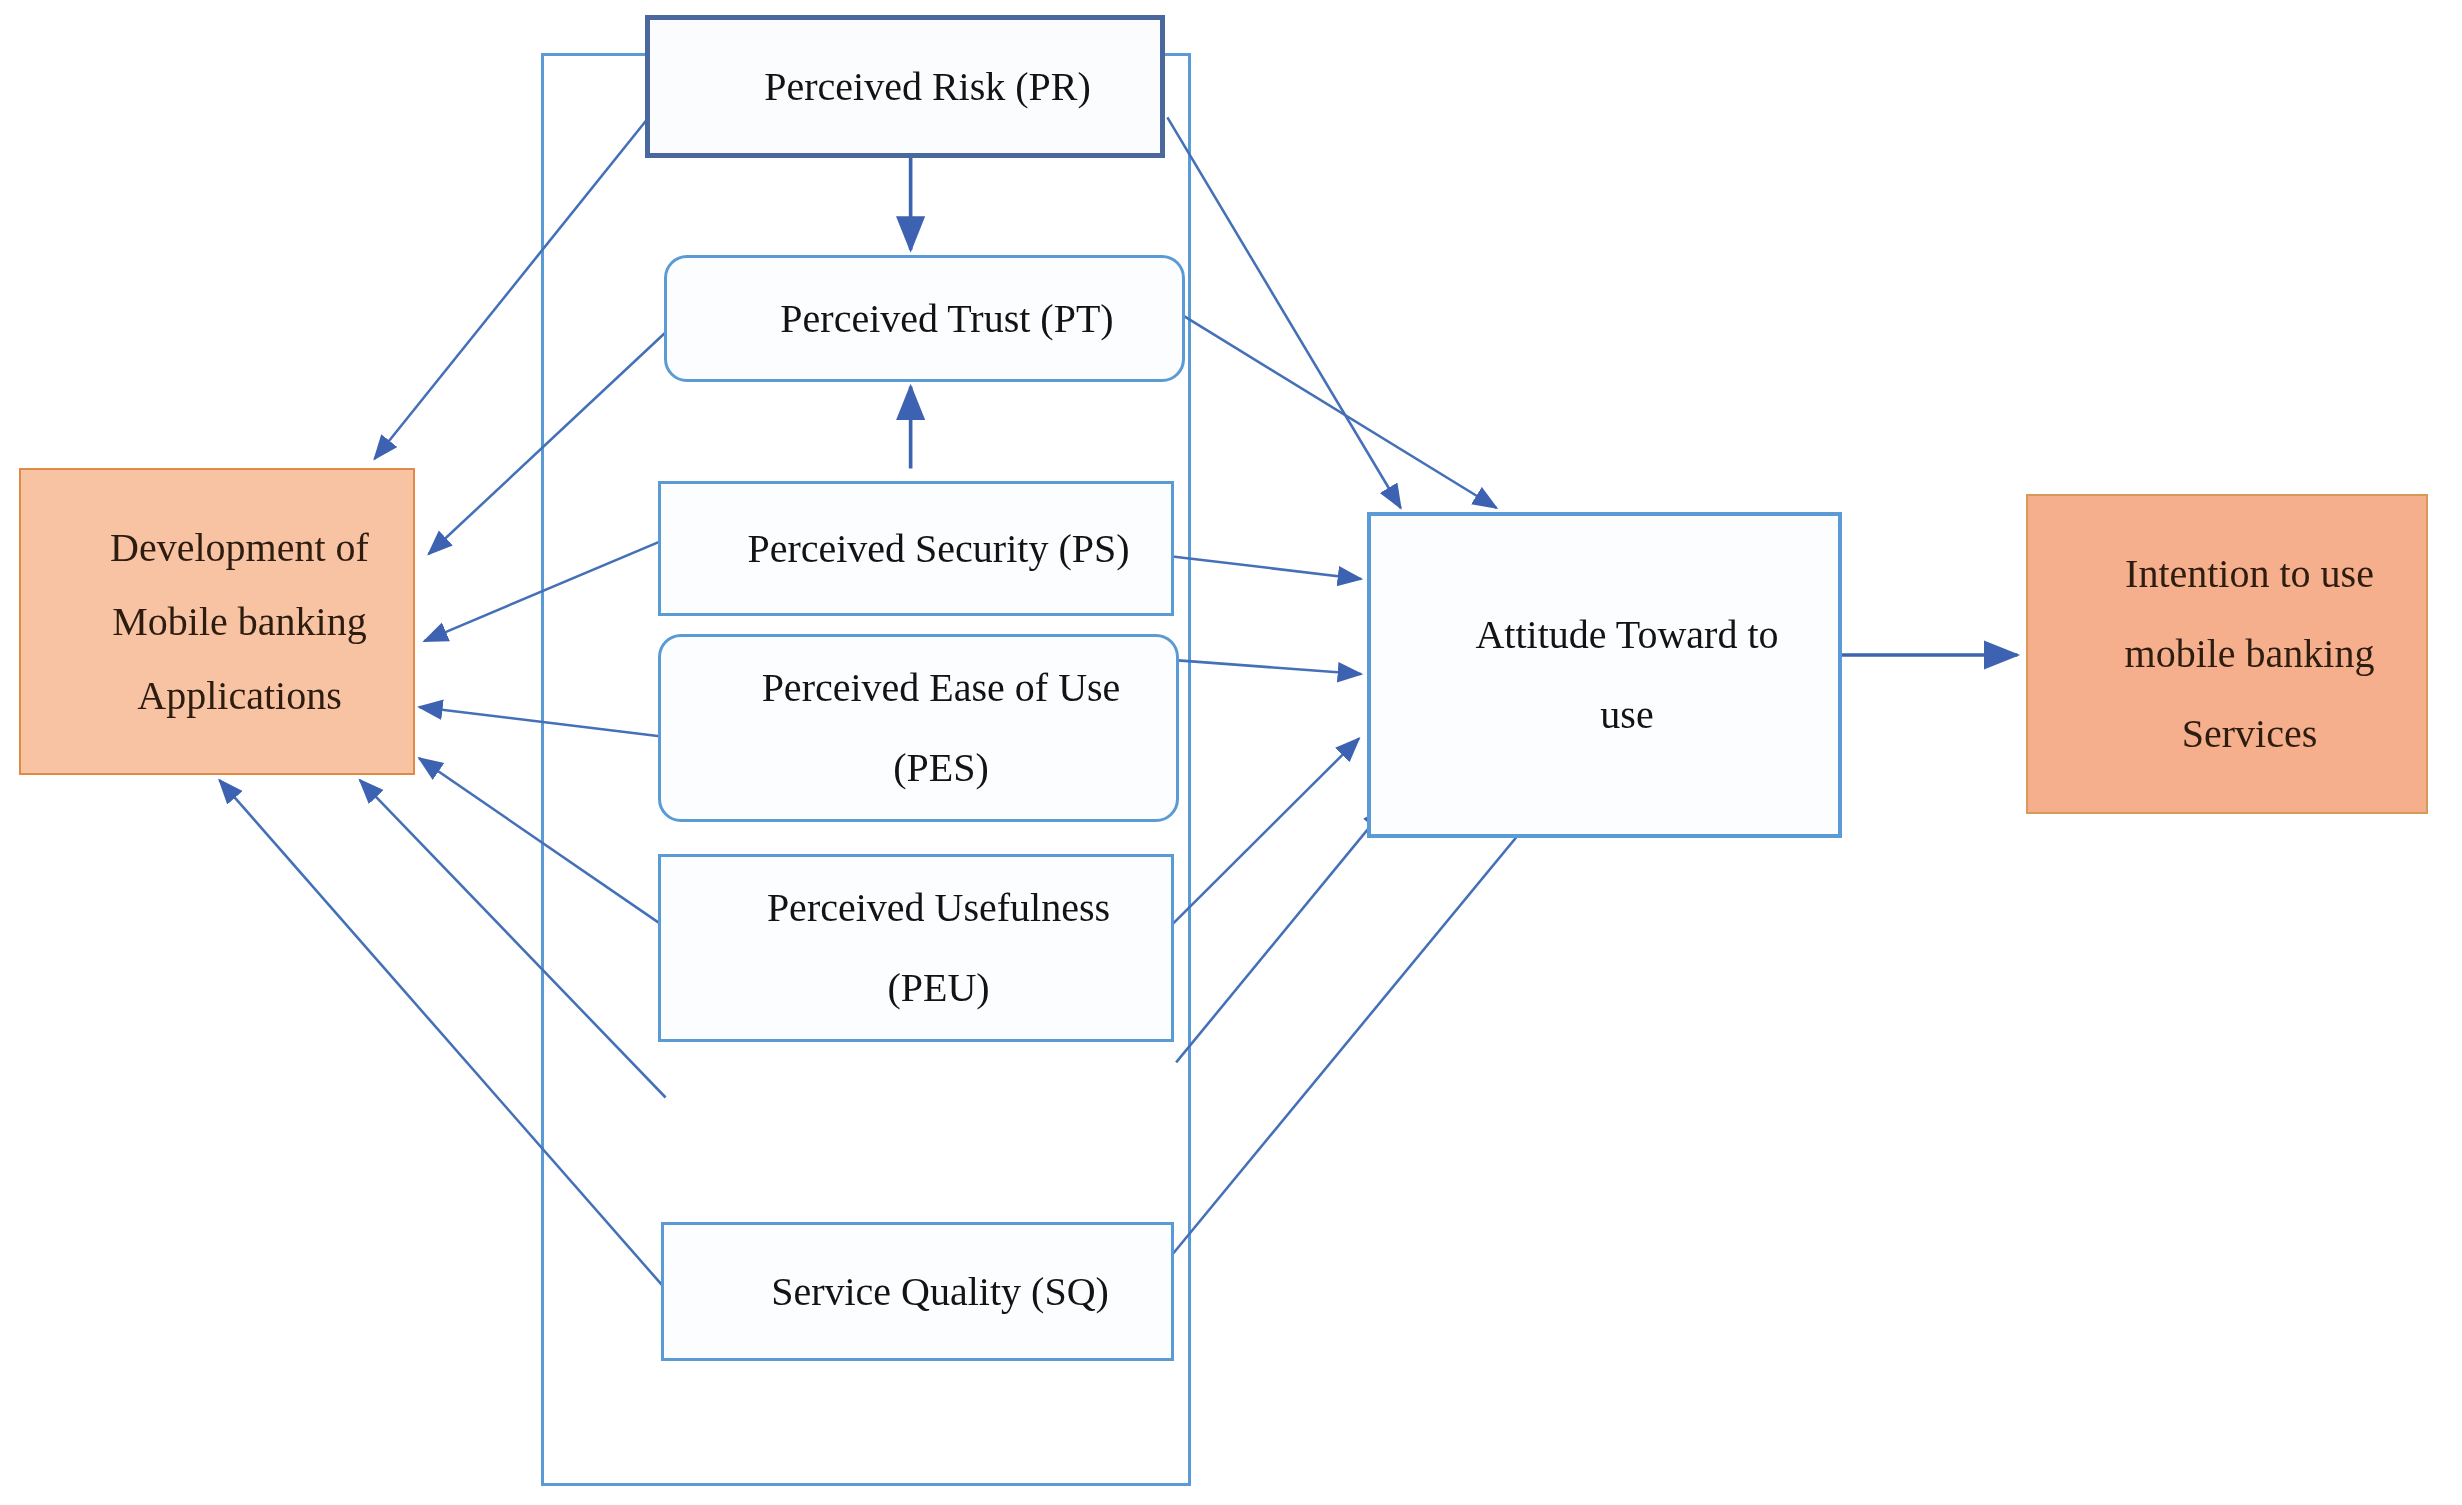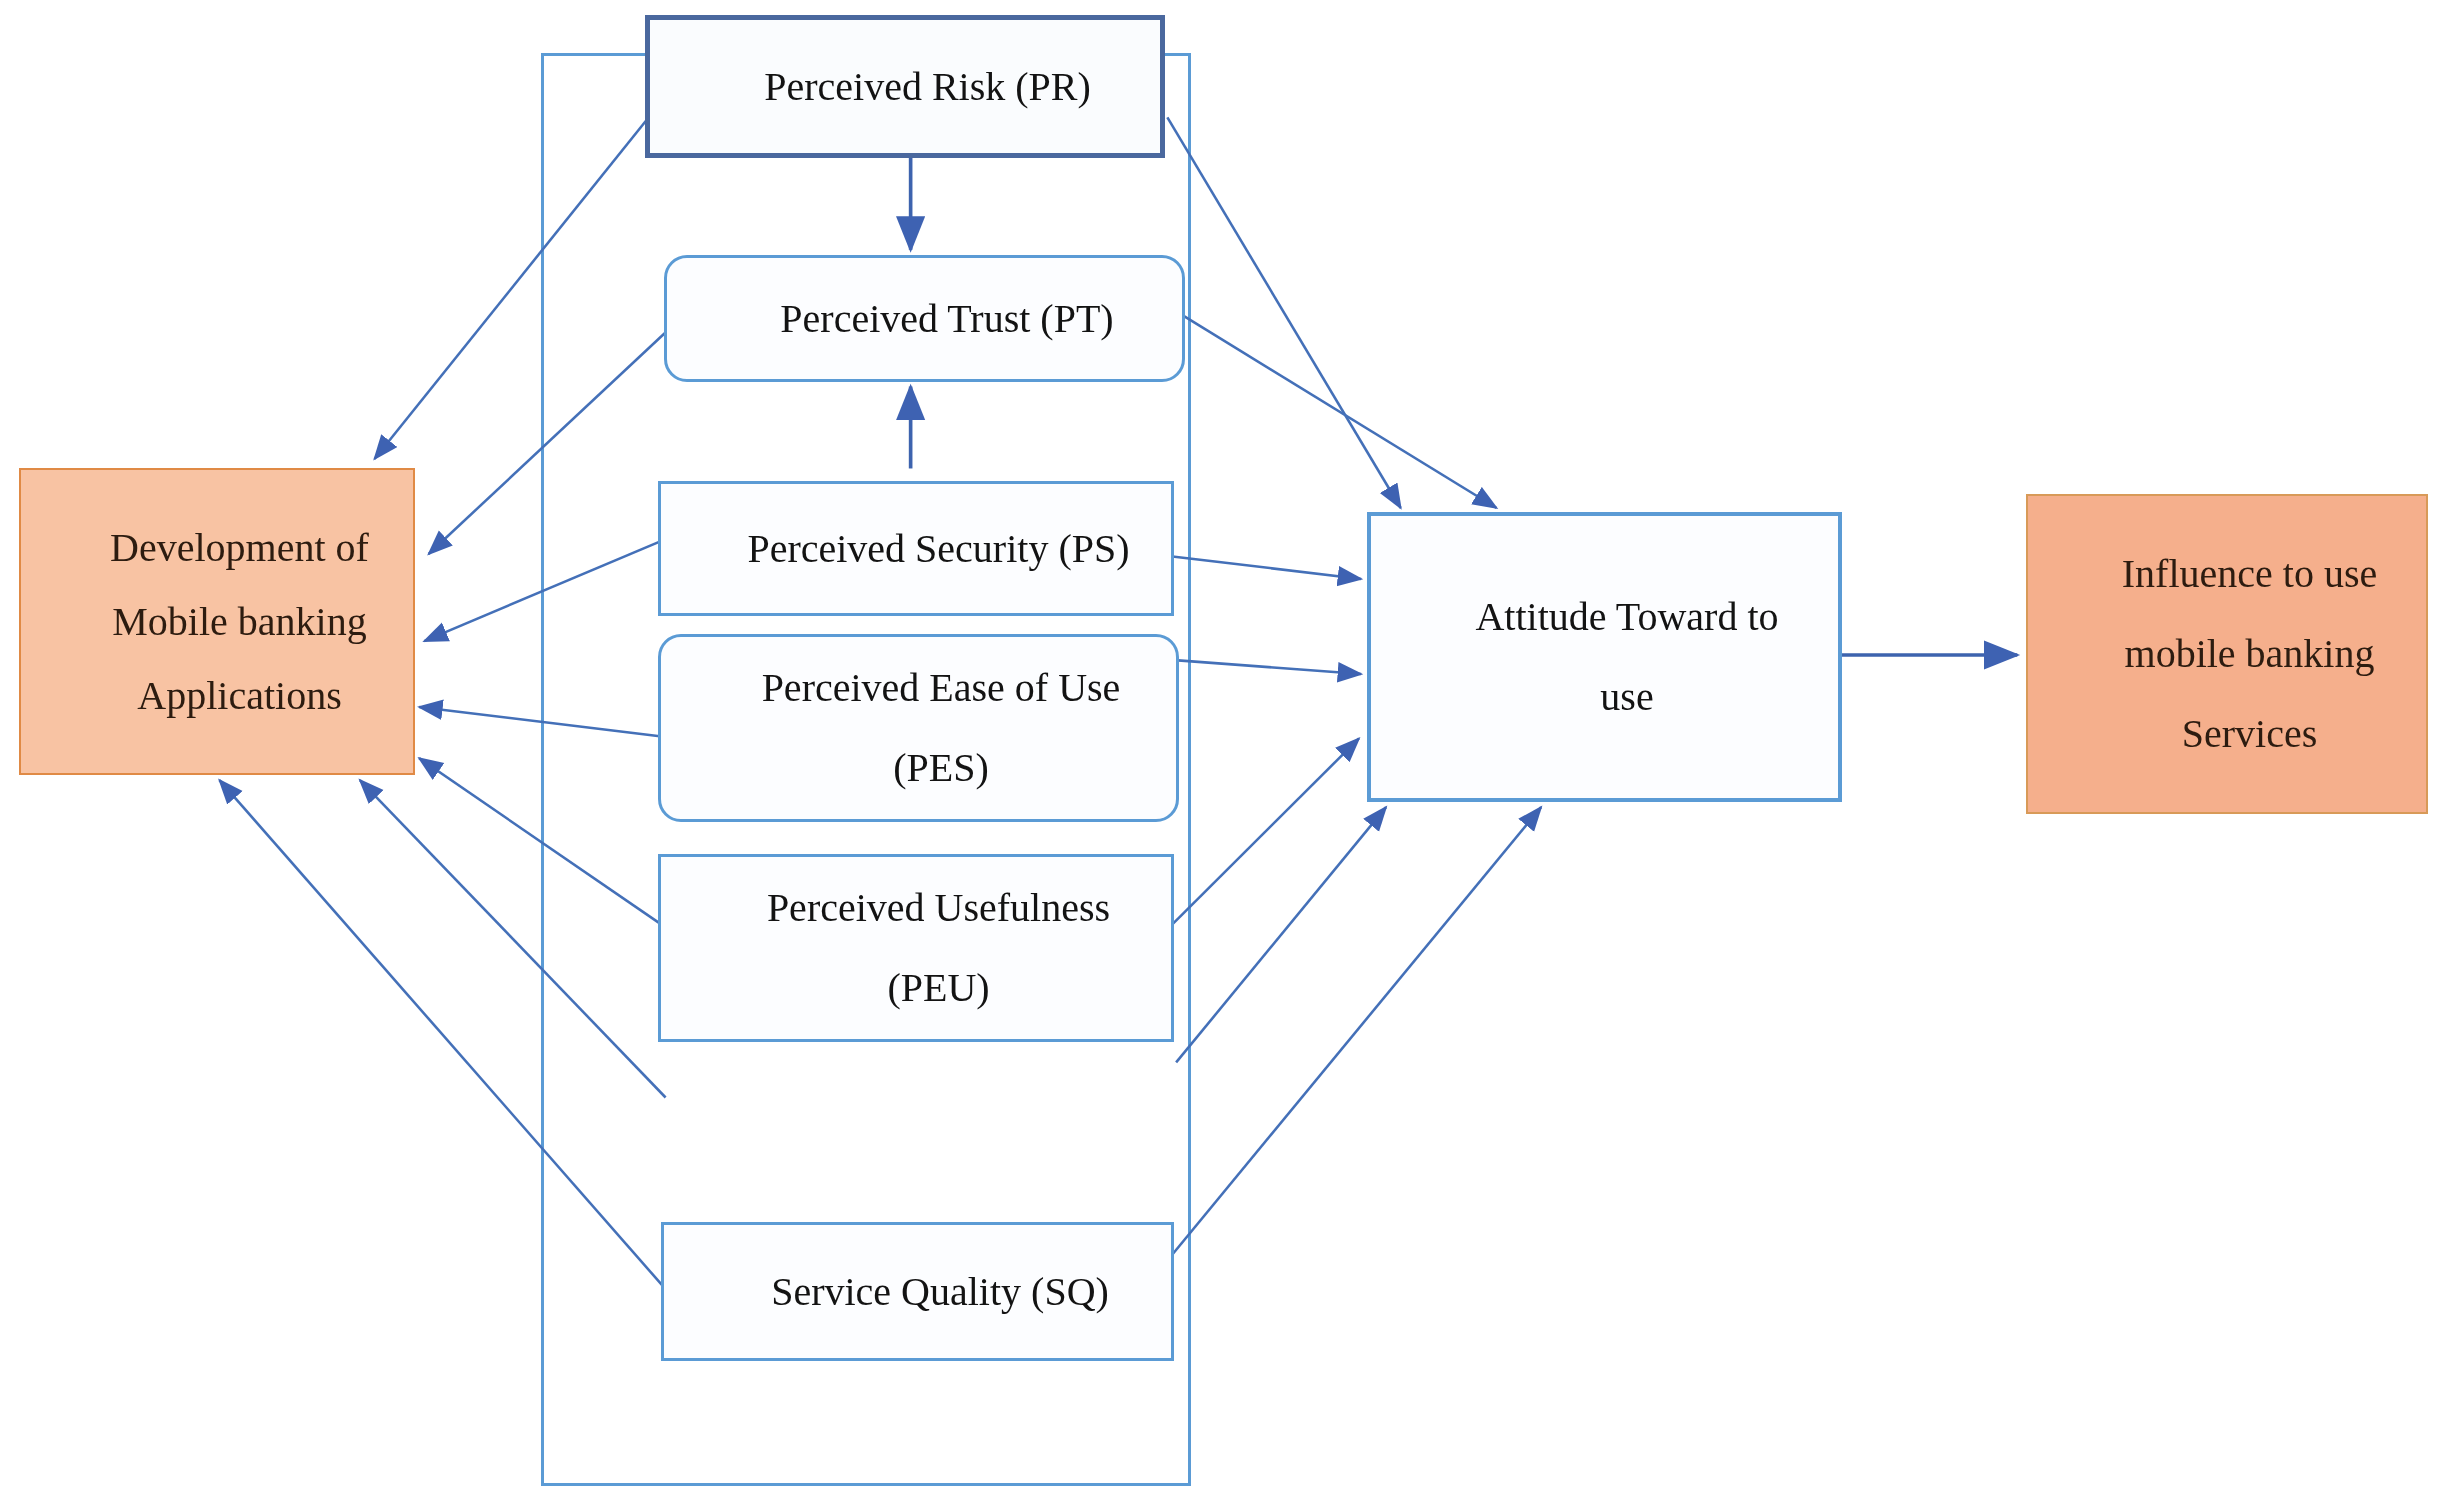--- a/index.html
+++ b/index.html
@@ -139,29 +139,29 @@
       <span class="line">Perceived Usefulness</span>
       <span class="line">(PEU)</span>
     </span>
   </div>
 
 
   <div class="node blue-box" style="left:661px; top:1222px; width:513px; height:139px;justify-content:flex-end;">
     <span class="lbl line">Service Quality (SQ)</span>
   </div>
 
-  <div class="node blue-box att-box" style="left:1367px; top:512px; width:475px; height:290px; border-width:4.4px;">
+  <div class="node blue-box att-box" style="left:1367px; top:512px; width:475px; height:326px; border-width:4.4px;">
     <span class="lbl">
       <span class="line">Attitude Toward to</span>
       <span class="line">use</span>
     </span>
   </div>
 
   <div class="node orange-box int-box" style="left:2026px; top:494px; width:402px; height:320px;">
     <span class="lbl">
-      <span class="line">Influence to use</span>
+      <span class="line">Intention to use</span>
       <span class="line">mobile banking</span>
       <span class="line">Services</span>
     </span>
   </div>
 
 </div>
 
 
 </body></html>

